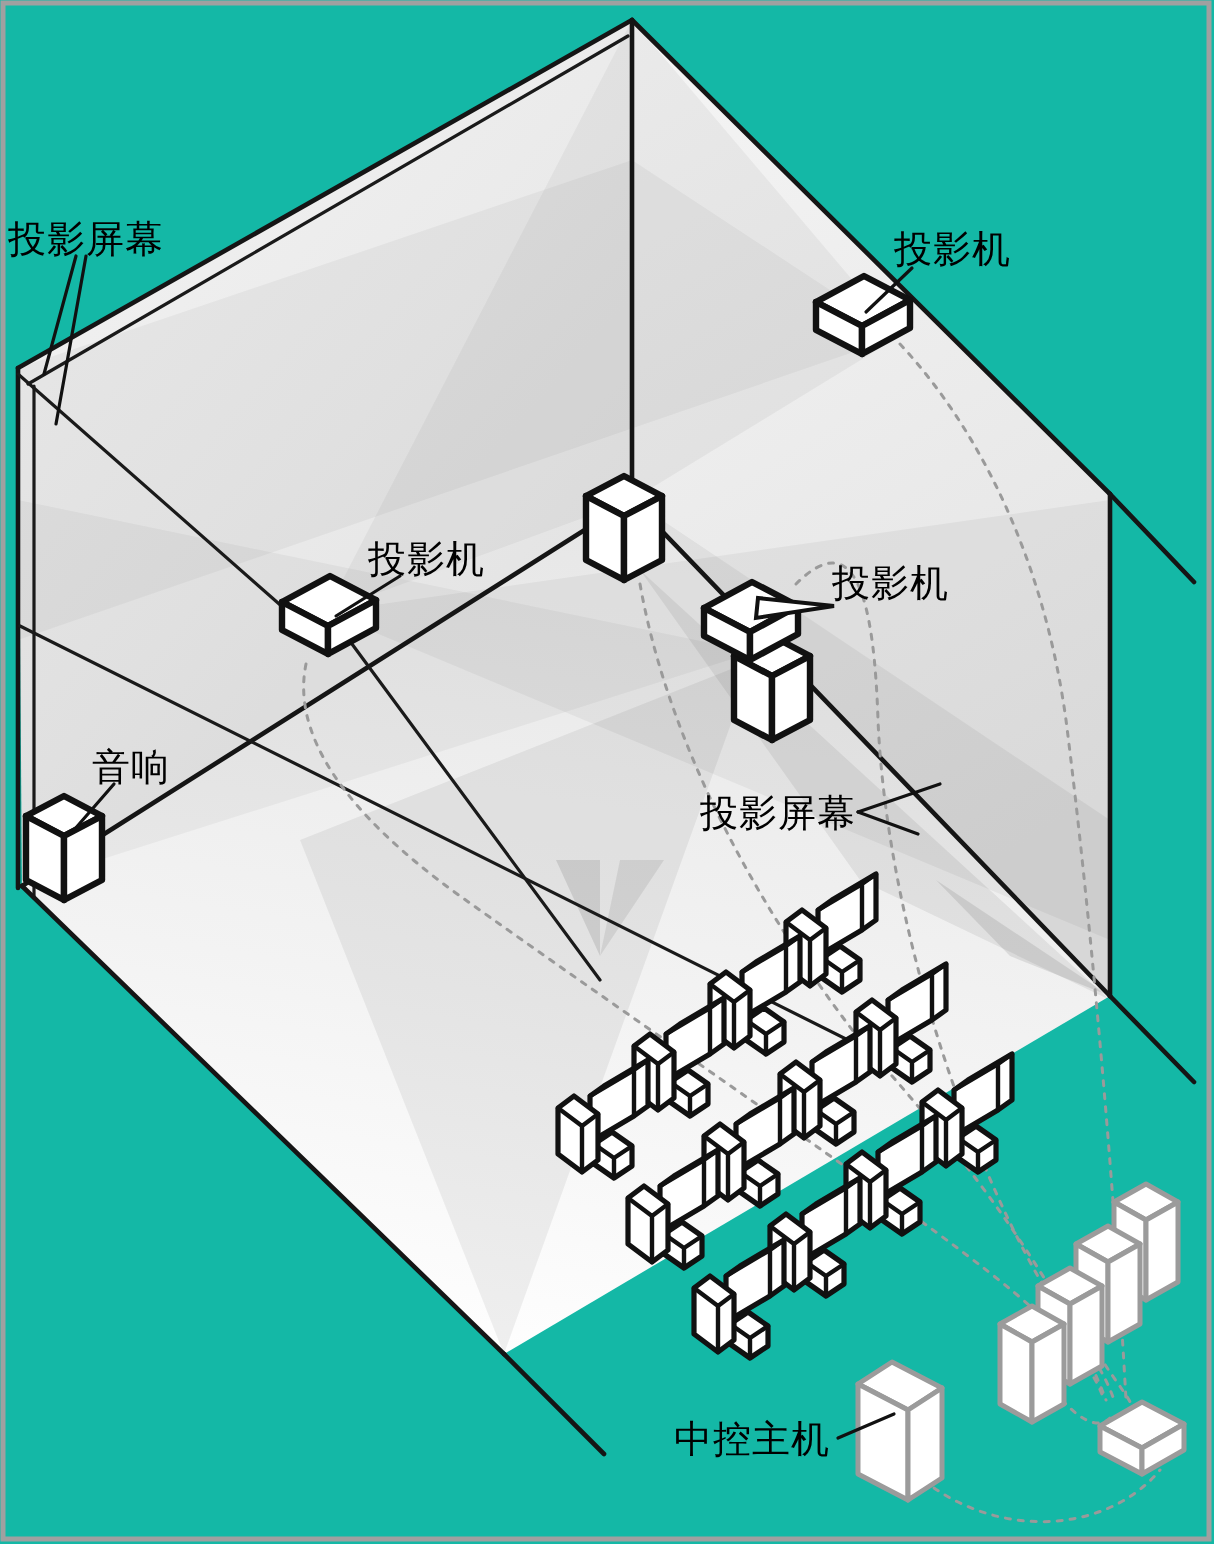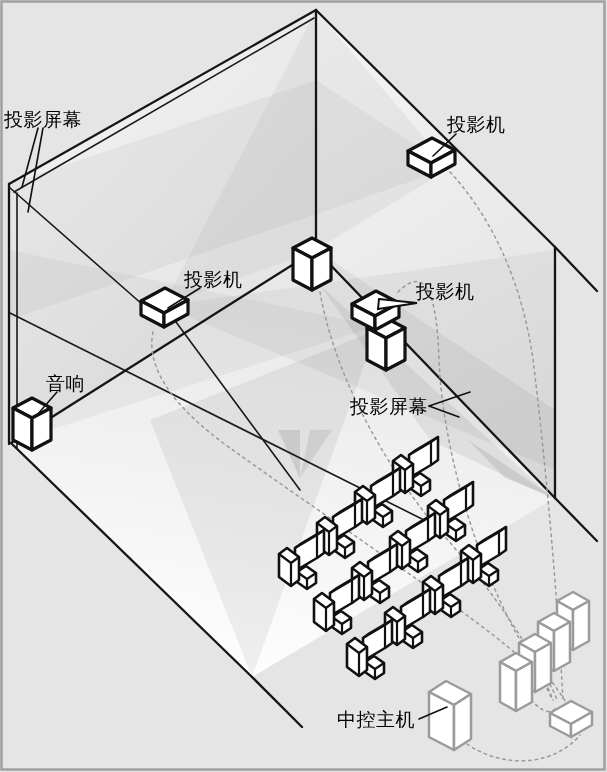--- a/index.html
+++ b/index.html
@@ -1,19 +1,19 @@
 <!DOCTYPE html>
 <html><head>
 <meta charset="utf-8">
 <style>
   html,body{margin:0;padding:0;background:#ffffff;}
   .page{
     position:relative;
     width:607px;height:772px;
-    background:#e5e5e5;
+    background:#14b8a6;
     font-family:"DejaVu Sans","Liberation Sans",sans-serif;
     overflow:hidden;
   }
   svg{display:block;}
   .lbl{
     font-family:"DejaVu Sans","Liberation Sans",sans-serif;
     font-size:19px;
     font-weight:500;
     fill:#000000;
     letter-spacing:0.5px;

